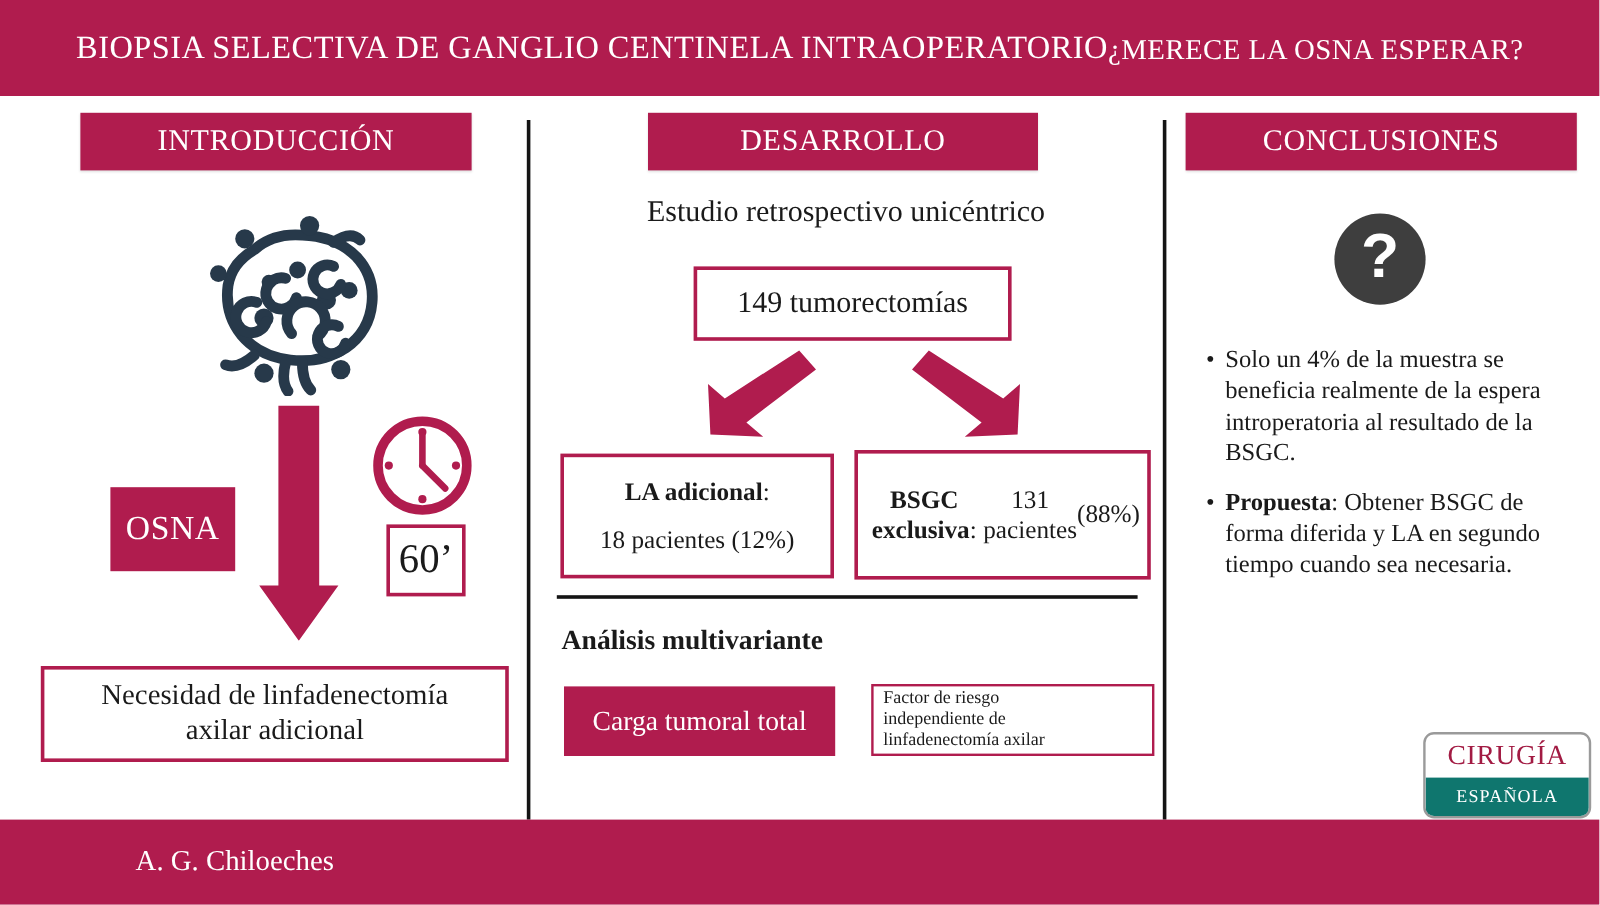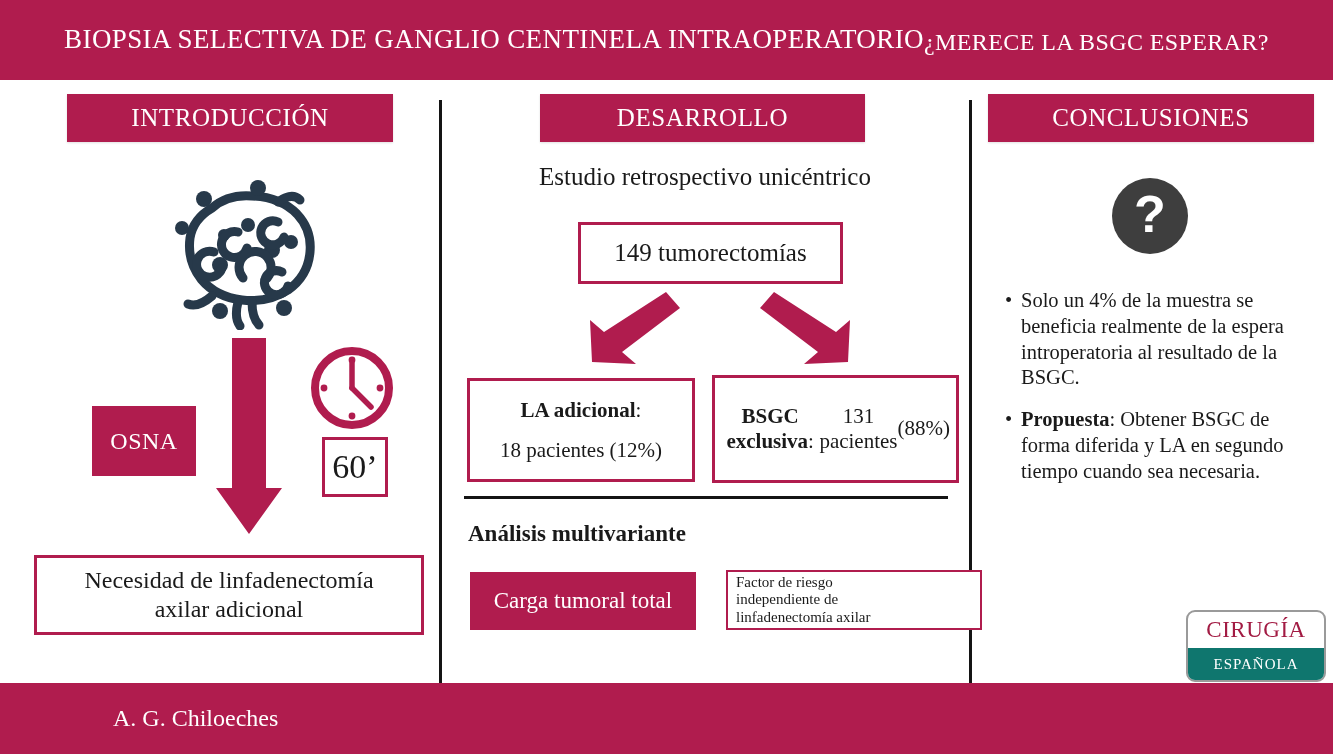--- a/index.html
+++ b/index.html
@@ -46,41 +46,41 @@
   .fbox{
     position:absolute;background:#b01c4e;color:#ffffff;
     display:flex;align-items:center;justify-content:center;text-align:center;
     box-sizing:border-box;
   }
 
   
   #cell-icon{position:absolute;left:160px;top:180px;width:180px;height:150px;}
   #clock-icon{position:absolute;left:309px;top:345px;width:86px;height:86px;}
   #box-60{left:322px;top:437px;width:66px;height:60px;font-size:34px;}
-  #box-osna{left:92px;top:406px;width:104px;height:70px;font-size:24px;letter-spacing:.5px;}
+  #box-osna{left:92px;top:406px;width:104px;height:70px;font-size:28px;letter-spacing:.5px;}
   #arrow-down{position:absolute;left:214px;top:338px;width:70px;height:196px;}
   #box-necesidad{left:34px;top:543px;width:390px;height:80px;font-size:24px;line-height:1.22;padding:0 24px;margin-top:12px;}
 
   
   #mid-subtitle{
     position:absolute;left:440px;top:163px;width:530px;text-align:center;
     font-size:25px;
   }
   #box-149{left:578px;top:222px;width:265px;height:62px;font-size:25px;}
   #arrow-dl{position:absolute;left:580px;top:286px;width:100px;height:80px;}
   #arrow-dr{position:absolute;left:760px;top:286px;width:100px;height:80px;}
   #box-la{left:467px;top:378px;width:228px;height:104px;flex-direction:column;
           font-size:21px;line-height:1.25;padding:0 6px;}
   #box-bsgc{left:712px;top:375px;width:247px;height:108px;flex-direction:row;
             font-size:21px;line-height:1.2;padding:0 6px;}
   .bold-lead{font-weight:bold;}
   #hr-mid{position:absolute;left:464px;top:496px;width:484px;height:3px;background:#141414;}
   #mid-analisis{position:absolute;left:468px;top:521px;font-size:23px;font-weight:bold;}
   #box-carga{left:470px;top:572px;width:226px;height:58px;font-size:23px;}
-  #box-factor{left:726px;top:570px;width:256px;height:60px;justify-content:flex-start;
+  #box-factor{left:726px;top:570px;width:236px;height:60px;justify-content:flex-start;
               text-align:left;font-size:15px;line-height:1.14;padding:0 8px;border-width:2px;}
 
   
   #q-icon{position:absolute;left:1112px;top:178px;width:76px;height:76px;
           border-radius:50%;background:#3e3e3e;color:#ffffff;
           display:flex;align-items:center;justify-content:center;
           font-size:52px;font-weight:bold;font-family:"Liberation Sans",sans-serif;
           line-height:1;padding-bottom:4px;box-sizing:border-box;}
   #conc-list{position:absolute;left:1005px;top:288px;width:310px;font-size:20.5px;line-height:1.26;}
   .conc-item{display:flex;margin-bottom:16px;}
@@ -105,21 +105,21 @@
   }
   #footer-name{margin-left:113px;}
 </style>
 </head>
 <body>
 
 <div id="poster">
 
   <div class="title-banner">
     <div class="title-line1">BIOPSIA SELECTIVA DE GANGLIO CENTINELA INTRAOPERATORIO</div>
-    <div class="title-line2">¿MERECE LA BSGC ESPERAR?</div>
+    <div class="title-line2">¿MERECE LA OSNA ESPERAR?</div>
   </div>
 
   <div class="chip" id="chip-intro">INTRODUCCIÓN</div>
   <div class="chip" id="chip-des">DESARROLLO</div>
   <div class="chip" id="chip-conc">CONCLUSIONES</div>
 
   <div class="vdiv" id="vdiv-left"></div>
   <div class="vdiv" id="vdiv-right"></div>
 
   <div id="cell-icon">

